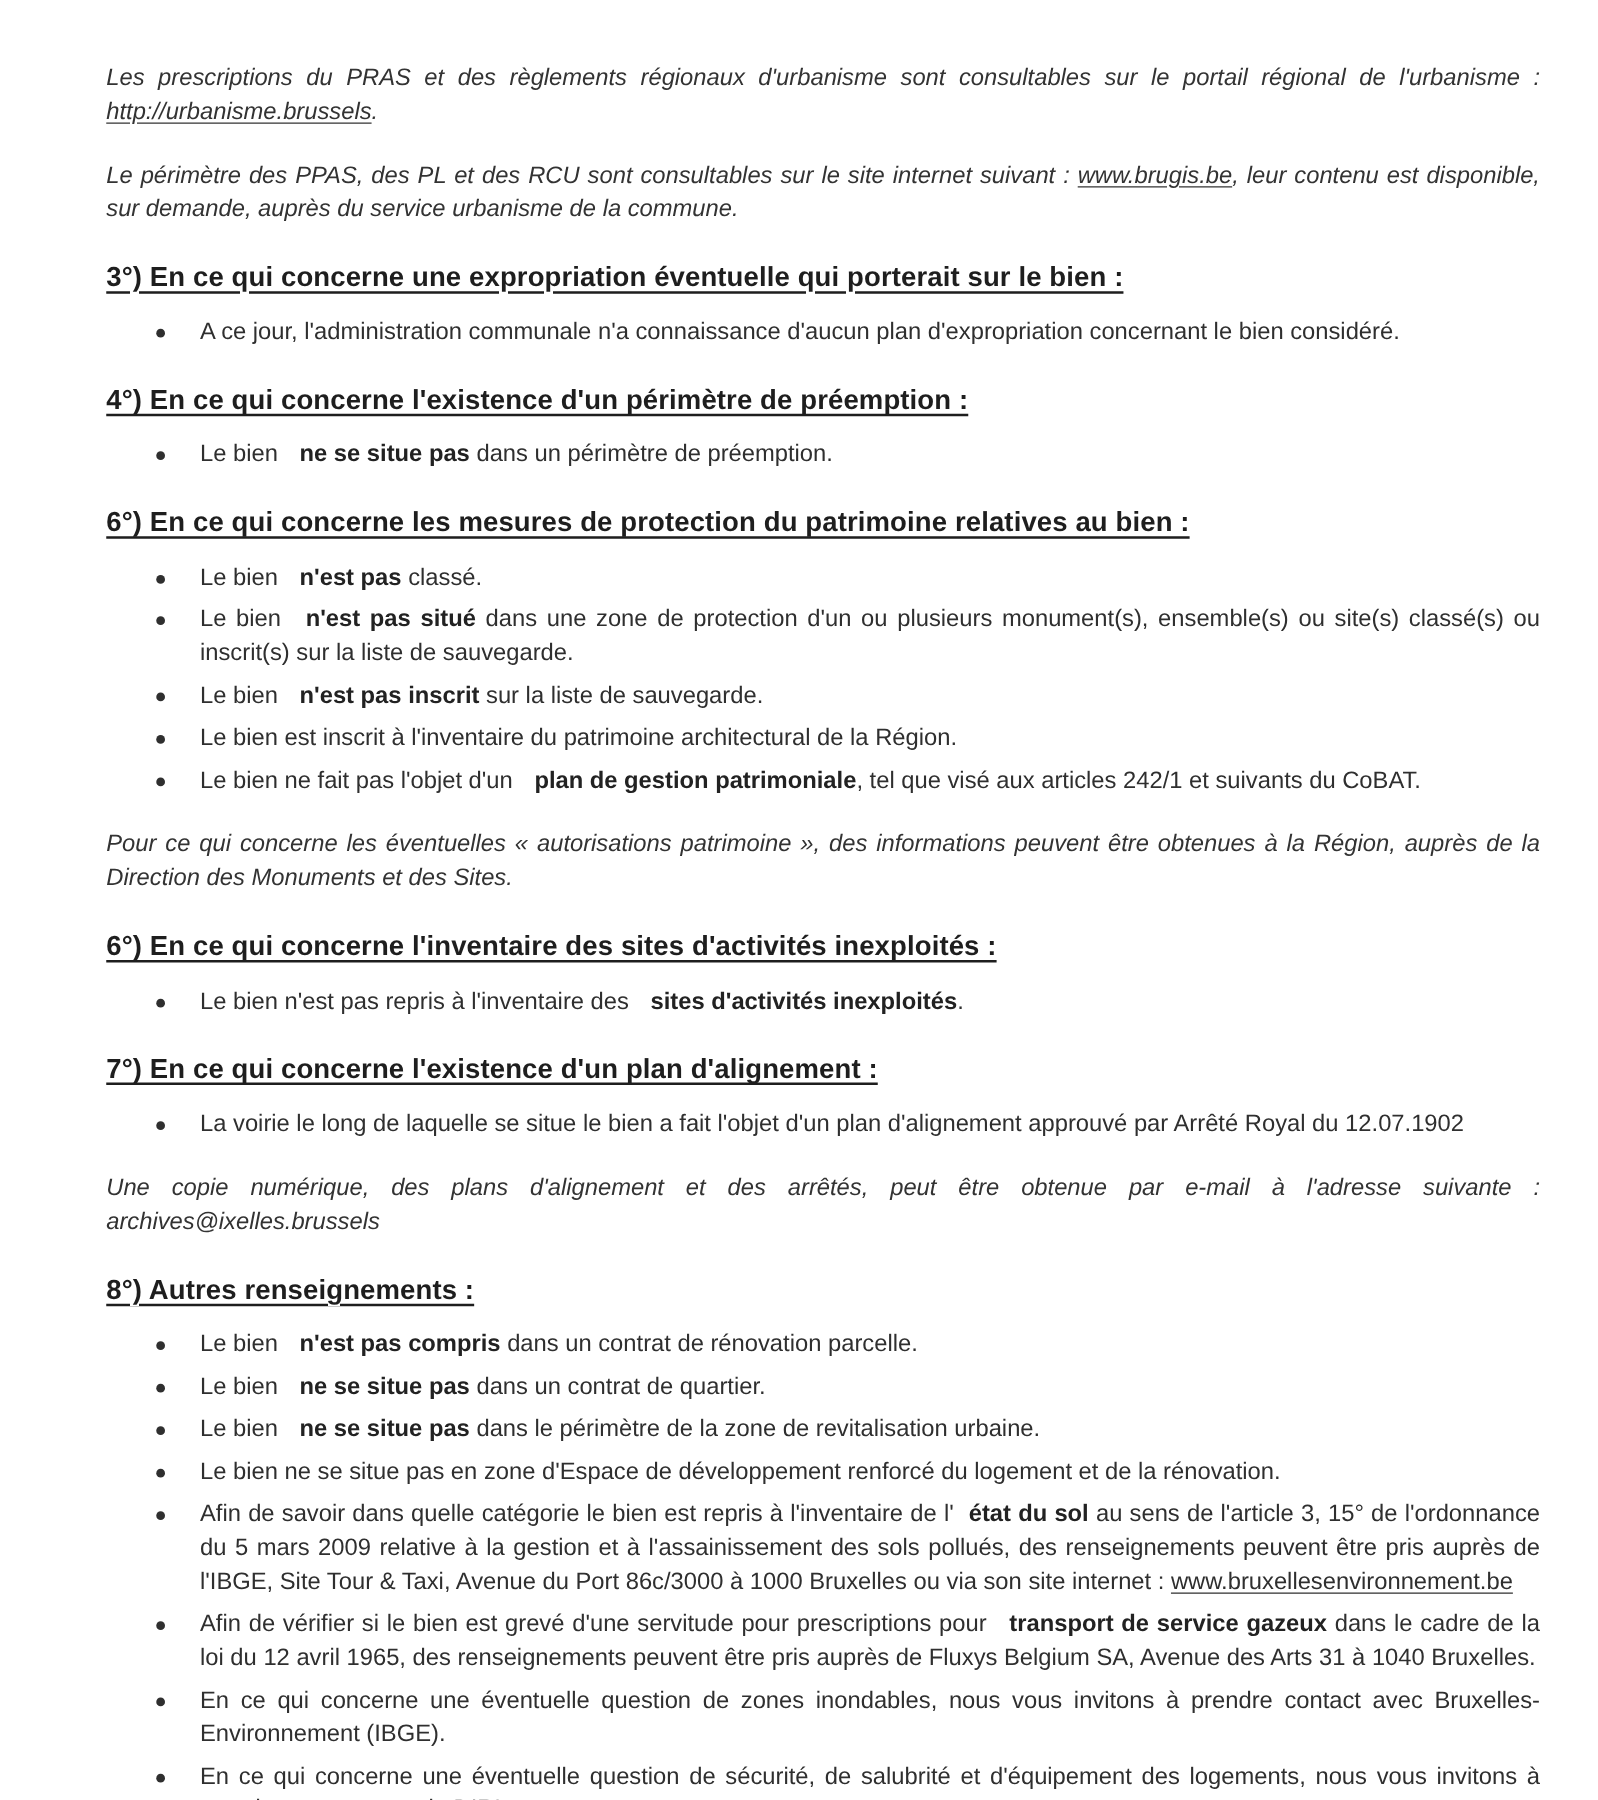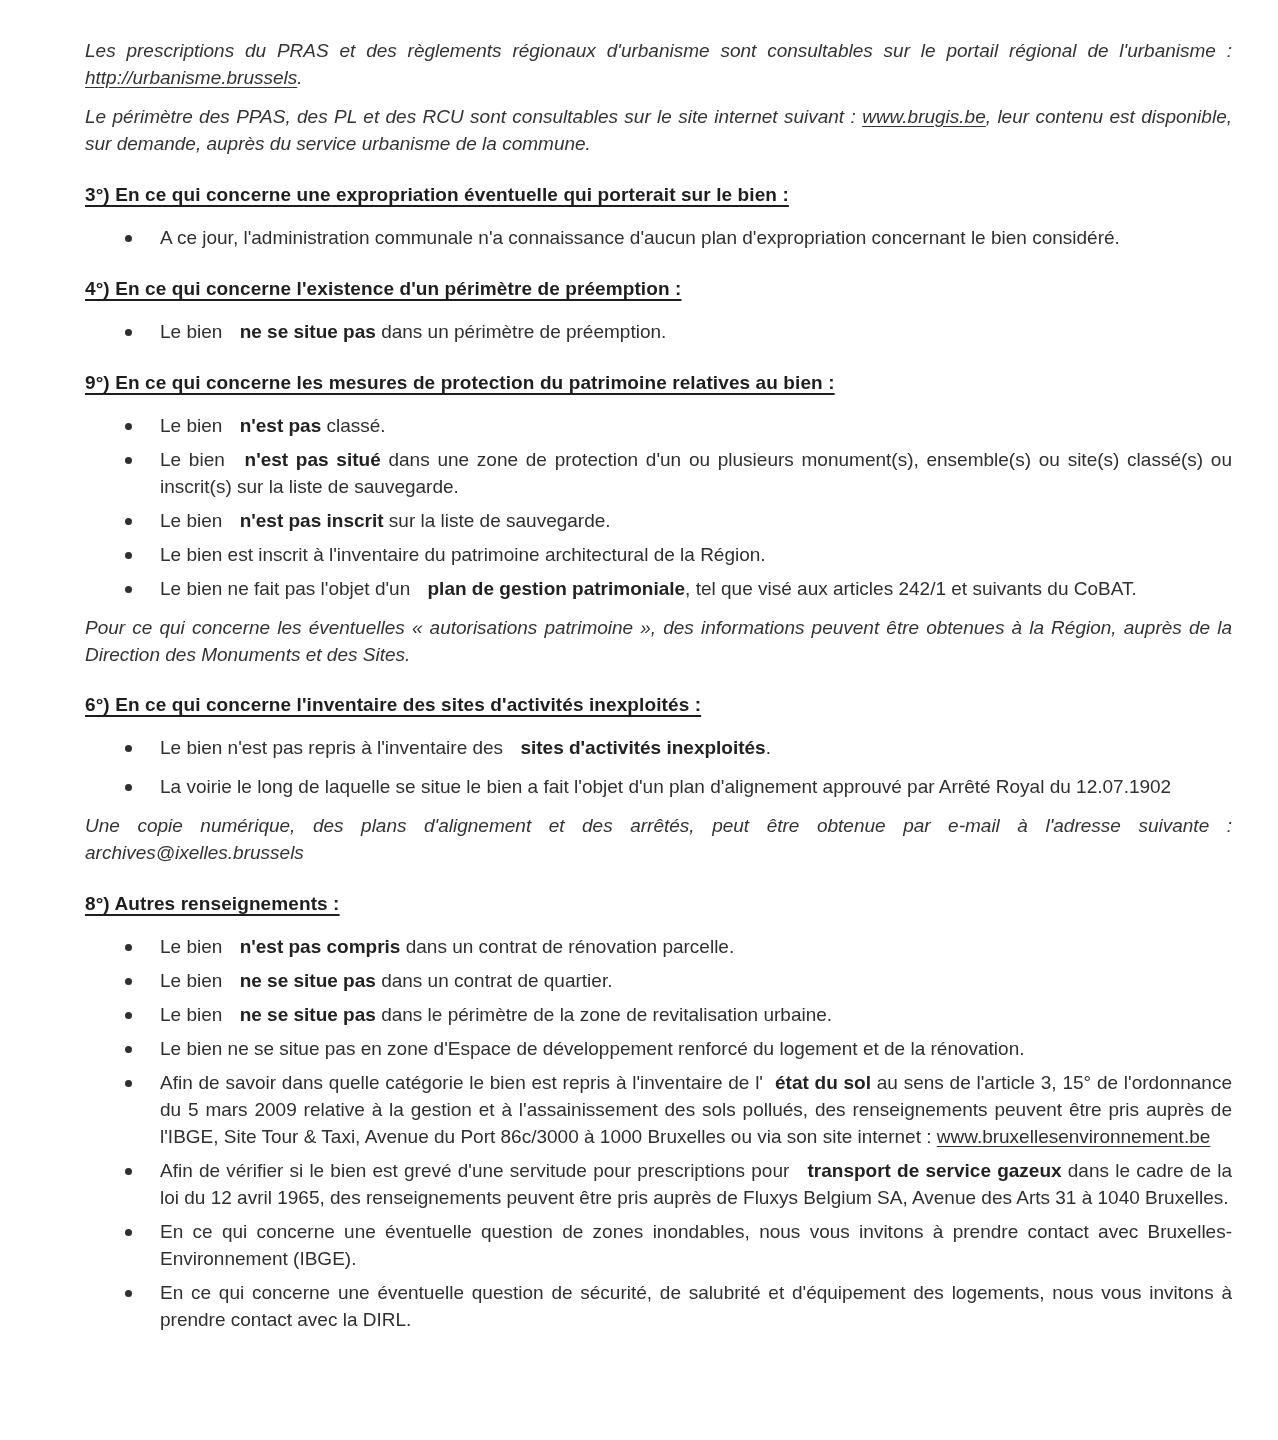--- a/index.html
+++ b/index.html
@@ -15,36 +15,36 @@
     overflow: hidden;
   }
   .doc-body {
     padding: 26px 46px 40px 85px;
     color: #2f2f2f;
     font-size: 19px;
     line-height: 1.42;
   }
   
   h2.heading {
-    font-size: 19px;
+    font-size: 22px;
     font-weight: 700;
     color: #1e1e1e;
     margin: 24px 0 16px 0;
     letter-spacing: 0.1px;
   }
   h2.heading .hu {
     text-decoration: underline;
     text-decoration-thickness: 2px;
     text-underline-offset: 4px;
   }
   
   p.note {
     font-style: italic;
     text-align: justify;
-    margin: 12px 0;
+    margin: 24px 0;
     color: #333333;
   }
   
   ul.bullets {
     list-style: none;
     margin: 4px 0 12px 0;
   }
   ul.bullets li {
     position: relative;
     padding-left: 75px;
@@ -75,33 +75,34 @@
       <p class="note"><span class="seg-i">Les prescriptions du PRAS et des règlements régionaux d'urbanisme sont consultables sur le portail régional de l'urbanisme : </span><span class="seg-iu">http://urbanisme.brussels</span><span class="seg-i">.</span></p>
       <p class="note"><span class="seg-i">Le périmètre des PPAS, des PL et des RCU sont consultables sur le site internet suivant : </span><span class="seg-iu">www.brugis.be</span><span class="seg-i">, leur contenu est disponible, sur demande, auprès du service urbanisme de la commune.</span></p>
       <h2 class="heading"><span class="hu">3°) En ce qui concerne une expropriation éventuelle qui porterait sur le bien :</span></h2>
       <ul class="bullets">
         <li><span>A ce jour, l'administration communale n'a connaissance d'aucun plan d'expropriation concernant le bien considéré.</span></li>
       </ul>
       <h2 class="heading"><span class="hu">4°) En ce qui concerne l'existence d'un périmètre de préemption :</span></h2>
       <ul class="bullets">
         <li><span>Le bien </span><span class="seg-b">ne se situe pas</span><span> dans un périmètre de préemption.</span></li>
       </ul>
-      <h2 class="heading"><span class="hu">9°) En ce qui concerne les mesures de protection du patrimoine relatives au bien :</span></h2>
+      <h2 class="heading"><span class="hu">6°) En ce qui concerne les mesures de protection du patrimoine relatives au bien :</span></h2>
       <ul class="bullets">
         <li><span>Le bien </span><span class="seg-b">n'est pas</span><span> classé.</span></li>
         <li><span>Le bien </span><span class="seg-b">n'est pas situé</span><span> dans une zone de protection d'un ou plusieurs monument(s), ensemble(s) ou site(s) classé(s) ou inscrit(s) sur la liste de sauvegarde.</span></li>
         <li><span>Le bien </span><span class="seg-b">n'est pas inscrit</span><span> sur la liste de sauvegarde.</span></li>
         <li><span>Le bien est inscrit à l'inventaire du patrimoine architectural de la Région.</span></li>
         <li><span>Le bien ne fait pas l'objet d'un </span><span class="seg-b">plan de gestion patrimoniale</span><span>, tel que visé aux articles 242/1 et suivants du CoBAT.</span></li>
       </ul>
       <p class="note"><span class="seg-i">Pour ce qui concerne les éventuelles « autorisations patrimoine », des informations peuvent être obtenues à la Région, auprès de la Direction des Monuments et des Sites.</span></p>
       <h2 class="heading"><span class="hu">6°) En ce qui concerne l'inventaire des sites d'activités inexploités :</span></h2>
       <ul class="bullets">
         <li><span>Le bien n'est pas repris à l'inventaire des </span><span class="seg-b">sites d'activités inexploités</span><span>.</span></li>
       </ul>
+      <h2 class="heading"><span class="hu">7°) En ce qui concerne l'existence d'un plan d'alignement :</span></h2>
       <ul class="bullets">
         <li><span>La voirie le long de laquelle se situe le bien a fait l'objet d'un plan d'alignement approuvé par Arrêté Royal du 12.07.1902</span></li>
       </ul>
       <p class="note"><span class="seg-i">Une copie numérique, des plans d'alignement et des arrêtés, peut être obtenue par e-mail à l'adresse suivante : archives@ixelles.brussels</span></p>
       <h2 class="heading"><span class="hu">8°) Autres renseignements :</span></h2>
       <ul class="bullets">
         <li><span>Le bien </span><span class="seg-b">n'est pas compris</span><span> dans un contrat de rénovation parcelle.</span></li>
         <li><span>Le bien </span><span class="seg-b">ne se situe pas</span><span> dans un contrat de quartier.</span></li>
         <li><span>Le bien </span><span class="seg-b">ne se situe pas</span><span> dans le périmètre de la zone de revitalisation urbaine.</span></li>
         <li><span>Le bien ne se situe pas en zone d'Espace de développement renforcé du logement et de la rénovation.</span></li>

